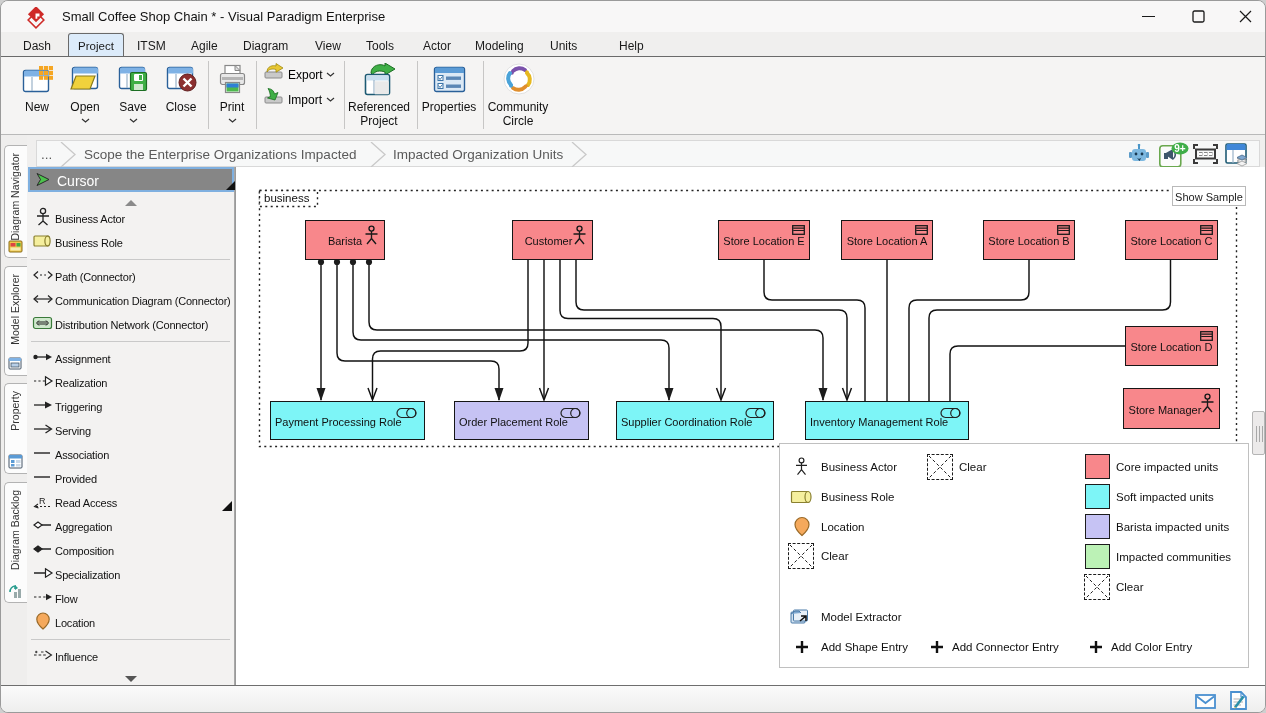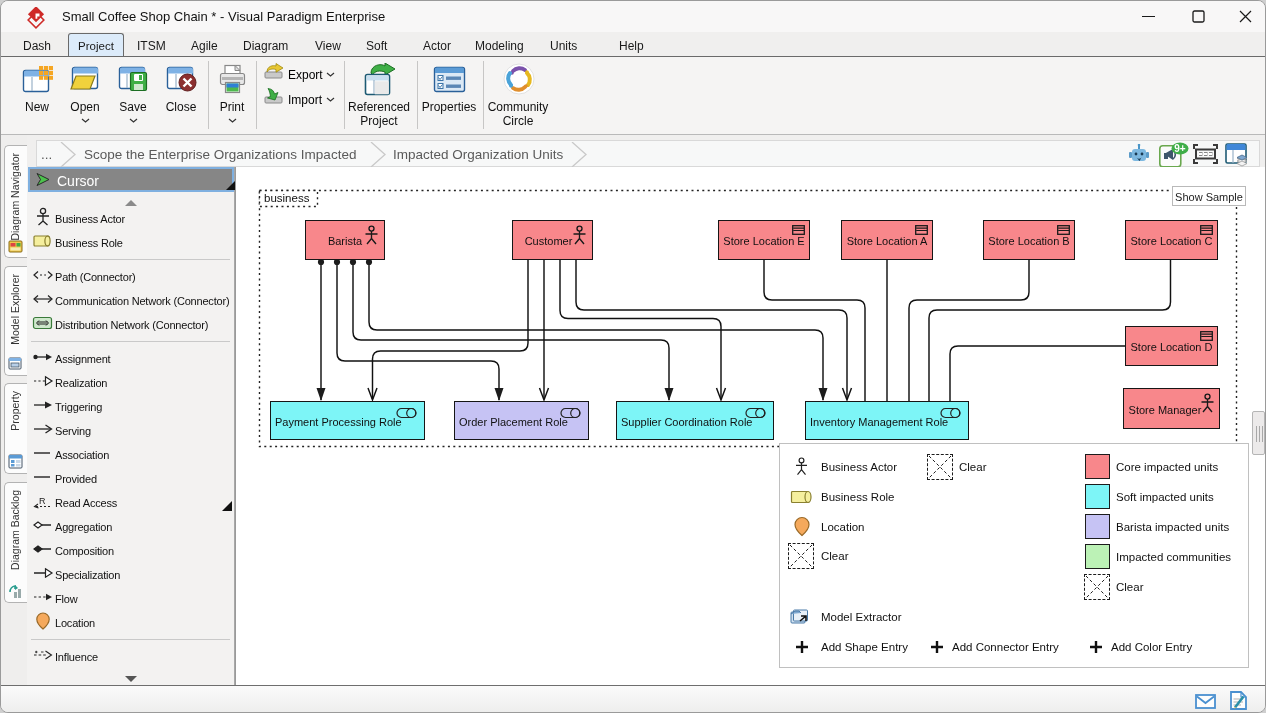--- a/index.html
+++ b/index.html
@@ -82,21 +82,21 @@
     <svg class="winbtn" style="left:1236px" width="17" height="17">
         <path d="M3 3 L14 14 M14 3 L3 14" stroke="#1a1a1a" stroke-width="1.2"></path>
       </svg>
   </div>
   <div id="menubar">
     <span class="menuitem" style="left:22px">Dash</span>
     <span class="menuitem" style="left:136px">ITSM</span>
     <span class="menuitem" style="left:190px">Agile</span>
     <span class="menuitem" style="left:242px">Diagram</span>
     <span class="menuitem" style="left:314px">View</span>
-    <span class="menuitem" style="left:365px">Soft</span>
+    <span class="menuitem" style="left:365px">Tools</span>
     <span class="menuitem" style="left:422px">Actor</span>
     <span class="menuitem" style="left:474px">Modeling</span>
     <span class="menuitem" style="left:549px">Units</span>
     <span class="menuitem" style="left:618px">Help</span>
     <div id="projtab">
         <span>Project</span>
       </div>
   </div>
   <div id="toolbar">
 
@@ -362,21 +362,21 @@
         </svg>
         <span class="ptext">Path (Connector)</span>
       </div>
     <div class="prow" style="top:122px">
         <svg width="22" height="20">
           <g stroke="#222" stroke-width="1.2" fill="none">
             <path d="M6 6.5 L2 10 L6 13.5 M16 6.5 L20 10 L16 13.5"></path>
             <path d="M3 10 H19"></path>
           </g>
         </svg>
-        <span class="ptext">Communication Network (Connector)</span>
+        <span class="ptext">Communication Diagram (Connector)</span>
       </div>
     <div class="prow" style="top:146px">
         <svg width="22" height="20">
           <rect x="1.5" y="4.5" width="18" height="11" rx="2" fill="#cfe8cc" stroke="#3a7a3a" stroke-width="1.2"></rect>
           <path d="M7 7.5 L4.5 10 L7 12.5 M14 7.5 L16.5 10 L14 12.5 M5.5 9 H15.5 M5.5 11 H15.5" stroke="#222" stroke-width="1" fill="none"></path>
         </svg>
         <span class="ptext">Distribution Network (Connector)</span>
       </div>
     <div class="psep" style="top:174px"></div>
     <div class="prow" style="top:180px">

